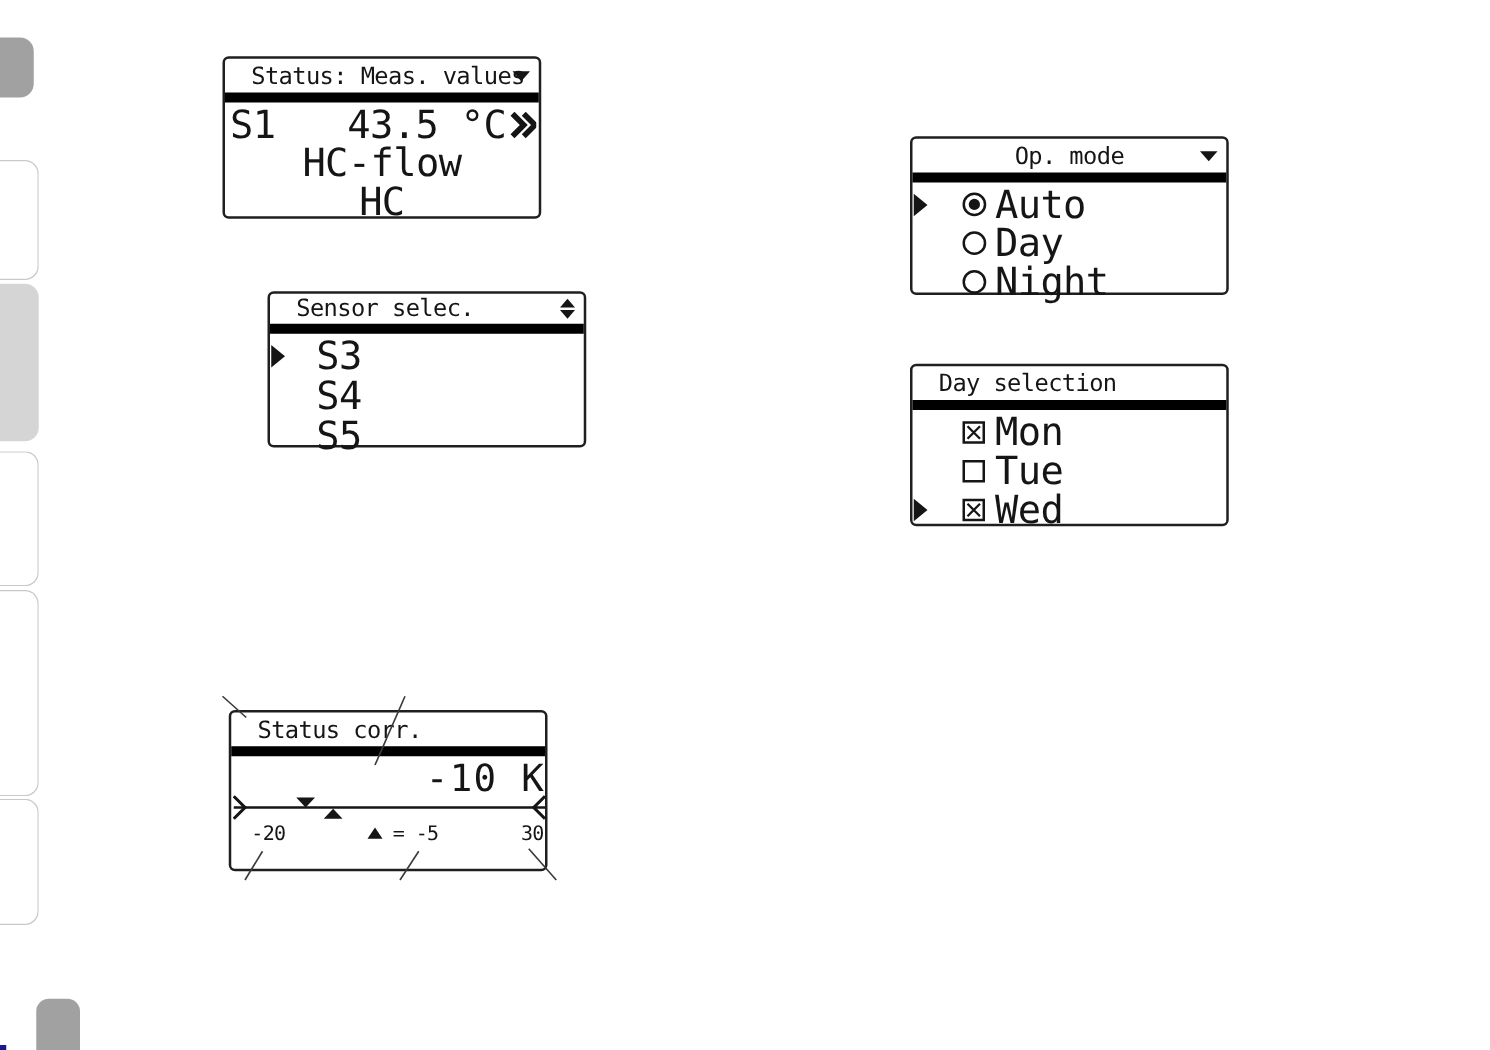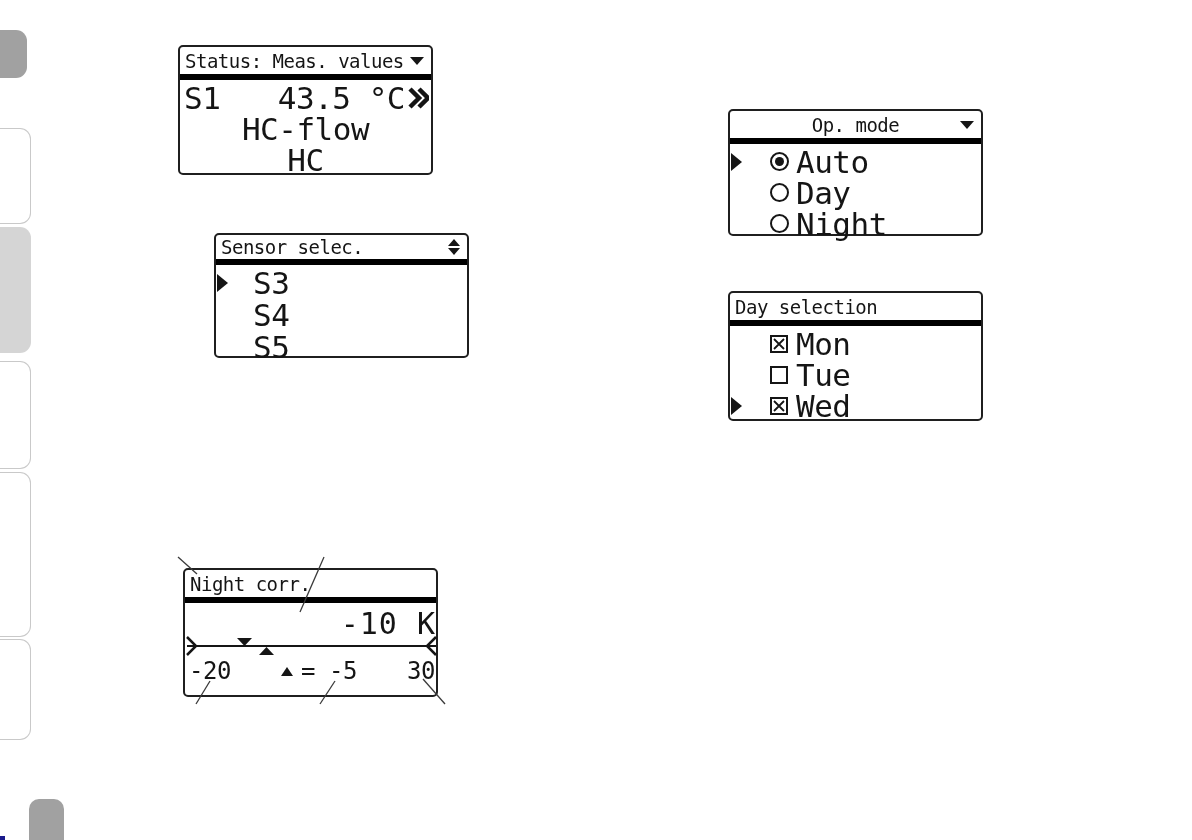--- a/index.html
+++ b/index.html
@@ -15,22 +15,22 @@
   #tab2{top:128px;width:30px;height:94px;}
   #tab3{top:227px;width:31px;height:126px;}
   #tab4{top:361px;width:30px;height:106px;}
   #tab5{top:472px;width:30px;height:163px;}
   #tab6{top:639px;width:30px;height:99px;}
   #corner-block{position:absolute;left:29px;top:799px;width:35px;height:41px;background:#a1a1a1;border-radius:10px 10px 0 0;}
   #blue-mark{position:absolute;left:0;top:836px;width:5px;height:4px;background:#1a1a8c;}
 
   
   .lcd{position:absolute;width:255px;background:#fff;border:2px solid #1f1f1f;border-radius:5px;box-sizing:border-box;}
-  .lcd-header{position:relative;height:27px;border-bottom:6px solid #000000;display:flex;align-items:center;
-              padding:0 5px;font-size:19px;letter-spacing:-0.5px;white-space:nowrap;}
+  .lcd-header{position:relative;height:27px;border-bottom:8px solid #000000;display:flex;align-items:center;
+              padding:0 21px;font-size:19px;letter-spacing:-0.5px;white-space:nowrap;}
   .lcd-header .title-center{flex:1;text-align:center;}
   .hdr-right{position:absolute;right:7px;top:0;height:100%;display:flex;flex-direction:column;justify-content:center;align-items:center;}
 
   .tri-down{width:0;height:0;border-left:7px solid transparent;border-right:7px solid transparent;border-top:8px solid #151515;}
   .tri-up-s{width:0;height:0;border-left:6px solid transparent;border-right:6px solid transparent;border-bottom:7px solid #151515;margin-bottom:2px;}
   .tri-down-s{width:0;height:0;border-left:6px solid transparent;border-right:6px solid transparent;border-top:7px solid #151515;}
 
   .lcd-body{position:relative;padding-top:2px;}
   .row{position:relative;height:31px;display:flex;align-items:center;font-size:31px;letter-spacing:-0.5px;}
   .cursor{position:absolute;left:1px;width:0;height:0;border-top:9px solid transparent;border-bottom:9px solid transparent;border-left:11px solid #151515;}
@@ -49,21 +49,21 @@
   .radio{width:15px;height:15px;border:2.5px solid #151515;border-radius:50%;margin-right:7px;flex:0 0 auto;position:relative;}
   .radio.sel::after{content:"";position:absolute;left:3px;top:3px;width:9px;height:9px;border-radius:50%;background:#151515;}
 
   
   .checkbox{width:14px;height:14px;border:2.5px solid #151515;margin-right:8px;flex:0 0 auto;position:relative;}
   .checkbox svg{position:absolute;left:0;top:0;width:14px;height:14px;}
 
   
   .n-value{position:absolute;top:36px;left:0;width:100%;text-align:right;font-size:30px;letter-spacing:1px;}
   .n-slider{position:absolute;top:63px;left:1px;}
-  .n-scale{position:absolute;top:87px;left:4px;right:1px;display:flex;justify-content:space-between;align-items:center;font-size:24px;letter-spacing:-0.5px;}
+  .n-scale{position:absolute;top:87px;left:16px;right:1px;display:flex;justify-content:space-between;align-items:center;font-size:16px;letter-spacing:-0.5px;}
   .n-scale .mid{display:flex;align-items:center;}
   .tri-up-scale{width:0;height:0;border-left:6px solid transparent;border-right:6px solid transparent;border-bottom:9px solid #151515;margin-right:8px;}
   #callouts{position:absolute;left:160px;top:545px;pointer-events:none;}
 </style>
 </head>
 <body>
 
 <div id="canvas">
 
   <div id="tab1" class="tab dark"></div>
@@ -119,21 +119,21 @@
         <span>S4</span>
       </div>
       <div class="row" style="height:32px;">
         <span>S5</span>
       </div>
     </div>
   </div>
 
   <div class="lcd" style="left:183px;top:568px;height:129px;">
     <div class="lcd-header">
-      <span>Night corr.</span>
+      <span>Status corr.</span>
     </div>
     <div class="n-value">-10 K</div>
     <svg class="n-slider" width="251" height="26" viewBox="0 0 251 26">
       <line x1="1" y1="13" x2="250" y2="13" stroke="#151515" stroke-width="2"></line>
       <polyline points="1,4 10,13 1,22" fill="none" stroke="#151515" stroke-width="2.5"></polyline>
       <polyline points="250,4 241,13 250,22" fill="none" stroke="#151515" stroke-width="2.5"></polyline>
       <polygon points="51,5 66,5 58.5,13" fill="#151515"></polygon>
       <polygon points="73,22 88,22 80.5,14" fill="#151515"></polygon>
     </svg>
     <div class="n-scale">

